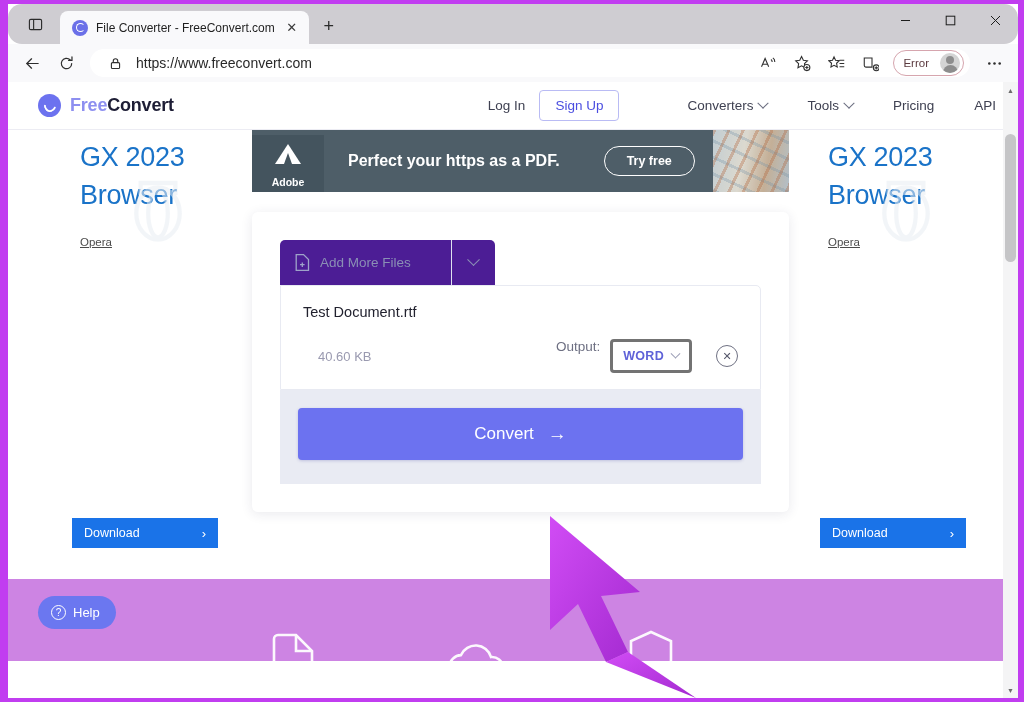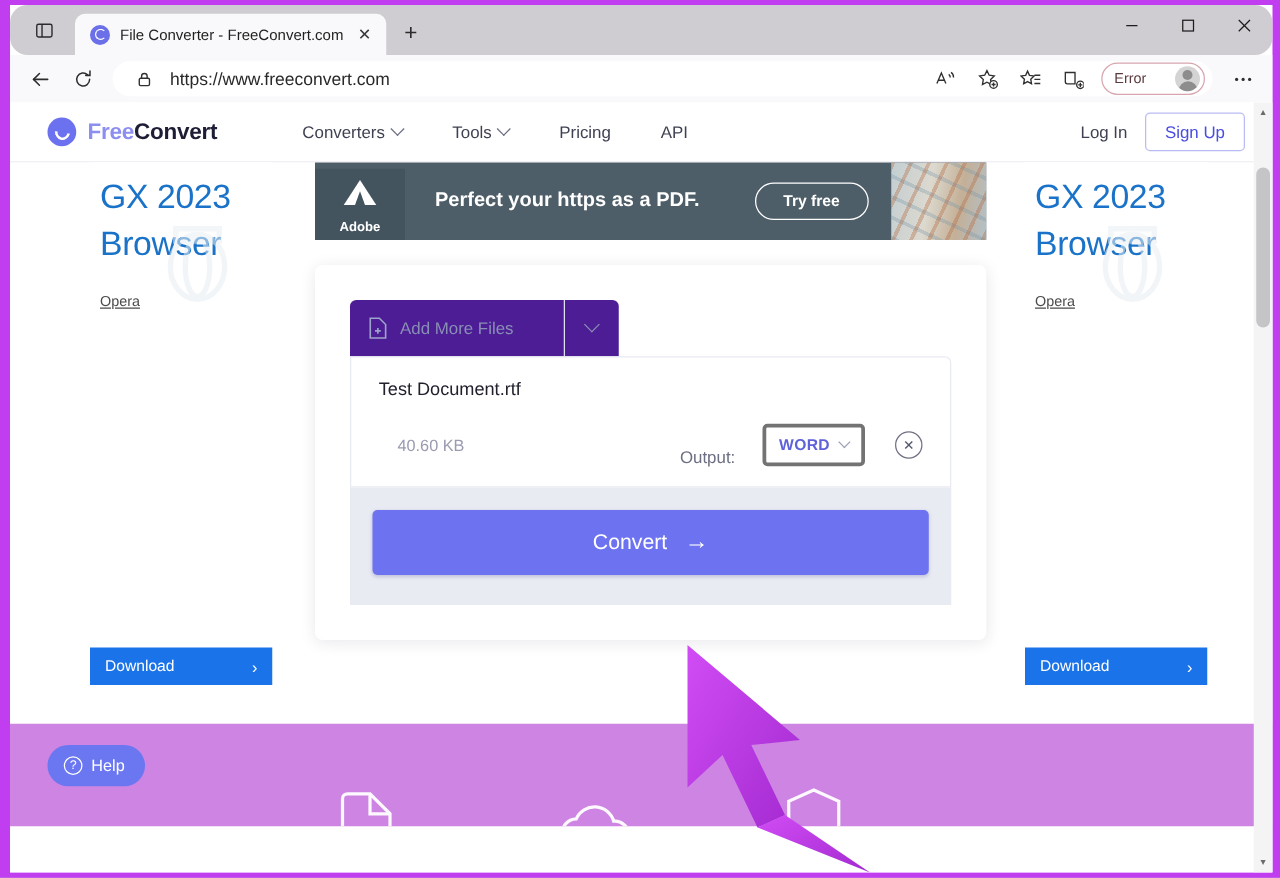--- a/index.html
+++ b/index.html
@@ -123,21 +123,21 @@
   .omni-icon {
     width: 26px; height: 24px; flex: none;
     display: flex; align-items: center; justify-content: center;
     color: #303030;
   }
   #profile-pill {
     height: 26px;
     border: 1px solid #d6a5ae;
     border-radius: 14px;
     display: flex; align-items: center;
-    gap: 23px;
+    gap: 11px;
     padding: 0 3px 0 9px;
     margin-left: 2px;
     flex: none;
   }
   #profile-error-label {
     font-size: 11.5px; color: #5b3a3f;
   }
   #profile-avatar {
     width: 20px; height: 20px;
     border-radius: 50%;
@@ -375,21 +375,21 @@
   #file-name {
     font-size: 14.5px; color: #21212e; font-weight: 400;
   }
   #file-meta-row {
     margin-top: 19px;
     display: flex; align-items: center; margin-left: 15px;
   }
   #file-size { font-size: 13px; color: #9a9ab0; }
   #output-group {
     margin-left: auto;
-    display: flex; align-items: flex-end; gap: 22px;
+    display: flex; align-items: flex-start; gap: 10px;
   }
   #output-label { font-size: 13.5px; color: #6d6f82; }
   #output-select {
     border: 3px solid #737373;
     border-radius: 4px;
     padding: 7px 10px;
     display: flex; align-items: center; gap: 8px;
   }
   #output-value {
     font-size: 12.5px; color: #5f62d8; font-weight: 700; letter-spacing: .3px;
@@ -604,40 +604,40 @@
       <div id="site-header">
         <div id="brand">
           <span id="brand-mark">
             <span id="brand-mark-inner"></span>
           </span>
           <span id="brand-text">
             <span id="brand-free">Free</span><span id="brand-convert">Convert</span>
           </span>
         </div>
 
+        <div id="site-auth">
+          <div id="login-link">Log In</div>
+          <div id="signup-btn">Sign Up</div>
+        </div>
+
         <div id="site-nav">
           <div class="nav-link">
             <span>Converters</span>
             <span class="chev"></span>
           </div>
           <div class="nav-link">
             <span>Tools</span>
             <span class="chev"></span>
           </div>
           <div class="nav-link">
             <span>Pricing</span>
           </div>
           <div class="nav-link">
             <span>API</span>
           </div>
-        </div>
-
-        <div id="site-auth">
-          <div id="login-link">Log In</div>
-          <div id="signup-btn">Sign Up</div>
         </div>
       </div>
 
       <div id="page-body">
 
         <div class="ad-rail" id="ad-rail-left">
           <svg class="ad-ghost" viewBox="0 0 70 70" fill="none" stroke="#e9eef3" stroke-width="4">
             <ellipse cx="35" cy="40" rx="20" ry="24"></ellipse>
             <ellipse cx="35" cy="40" rx="9" ry="22"></ellipse>
             <path d="M19 12h32v9H19z"></path>

